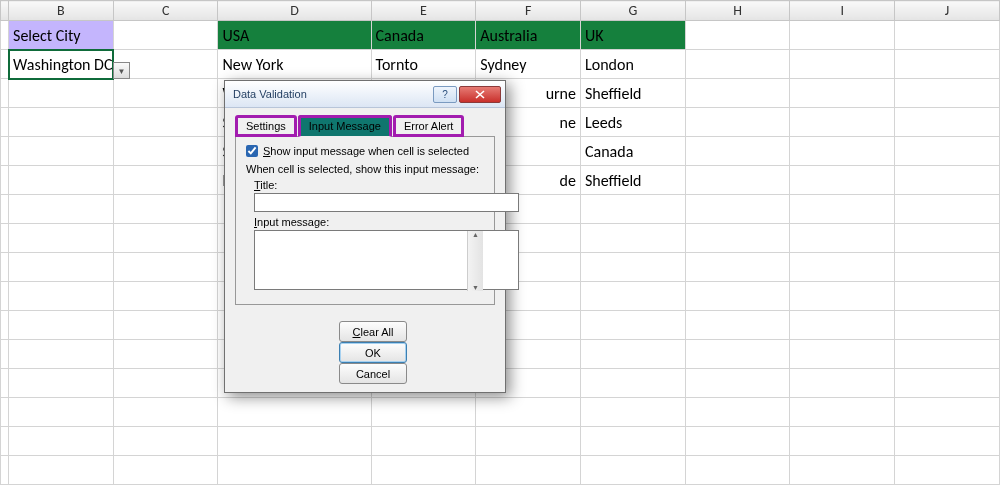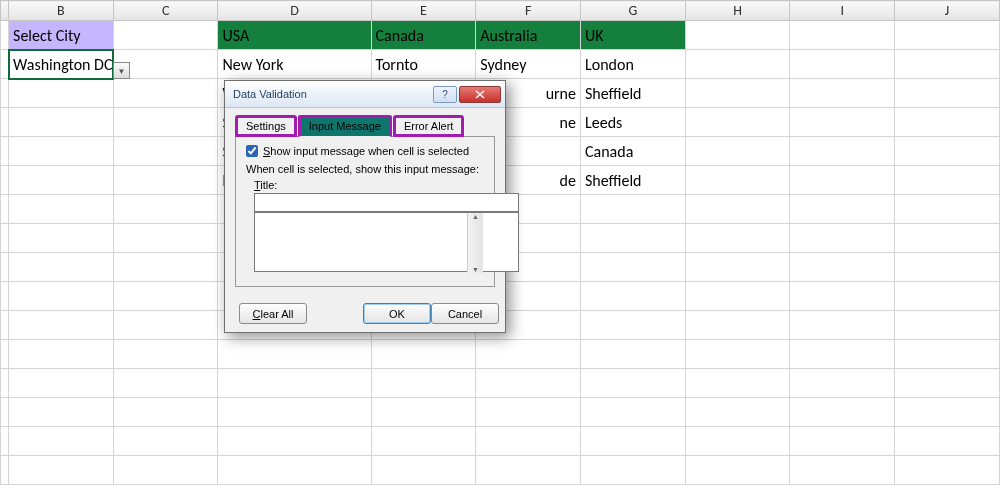--- a/index.html
+++ b/index.html
@@ -104,21 +104,21 @@
     border:1px solid #7a7a7a;background:#fff;resize:none;
     font-size:11px;padding:1px 2px;
   }
   .ta-scroll {
     position:absolute; right:1px; top:1px; bottom:1px; width:16px;
     background:linear-gradient(90deg,#f3f3f3,#e3e3e3);
     border-left:1px solid #cdcdcd;
     display:flex;flex-direction:column;justify-content:space-between;
     align-items:center;font-size:7px;color:#666;
   }
-  .btnrow { display:flex; padding:8px 6px 8px 14px; align-items:center; }
+  .btnrow { display:flex; padding:8px 6px 8px 22px; align-items:center;flex-direction:column; }
   .btn {
     min-width:68px;height:21px;
     border:1px solid #8a8a8a;border-radius:3px;
     background:linear-gradient(#fdfdfd,#e4e4e4);
     font-size:11px;display:flex;align-items:center;justify-content:center;
   }
   .btn.primary { border:1px solid #3c7fb1; box-shadow: inset 0 0 0 1px #a7d1f0; }
   u { text-decoration: underline; }
 </style>
 </head>
@@ -368,20 +368,21 @@
       <div class="tab">Error Alert</div>
     </div>
     <div class="tabpanel">
       <label class="chk">
         <input type="checkbox" checked="" style="">
         <span><u>S</u><span>how input message when cell is selected</span></span>
       </label>
       <div>When cell is selected, show this input message:</div>
       <div class="lbl"><u>T</u><span>itle:</span></div>
       <input class="txt" value="" style="">
+      <div class="lbl"><u>I</u><span>nput message:</span></div>
       <div class="ta-wrap">
         <textarea class="ta" style=""></textarea>
         <div class="ta-scroll">
           <span>▲</span>
           <span>▼</span>
         </div>
       </div>
     </div>
   </div>
   <div class="btnrow">

